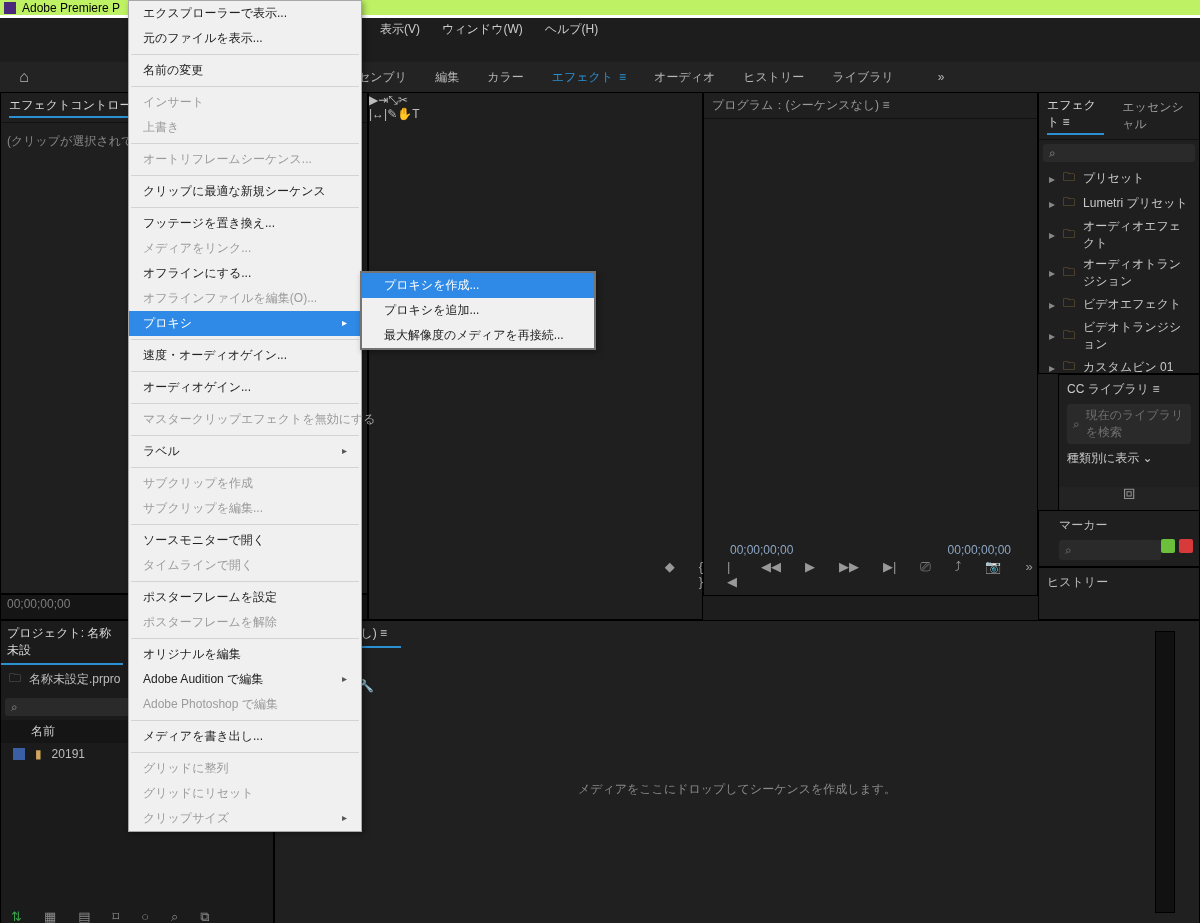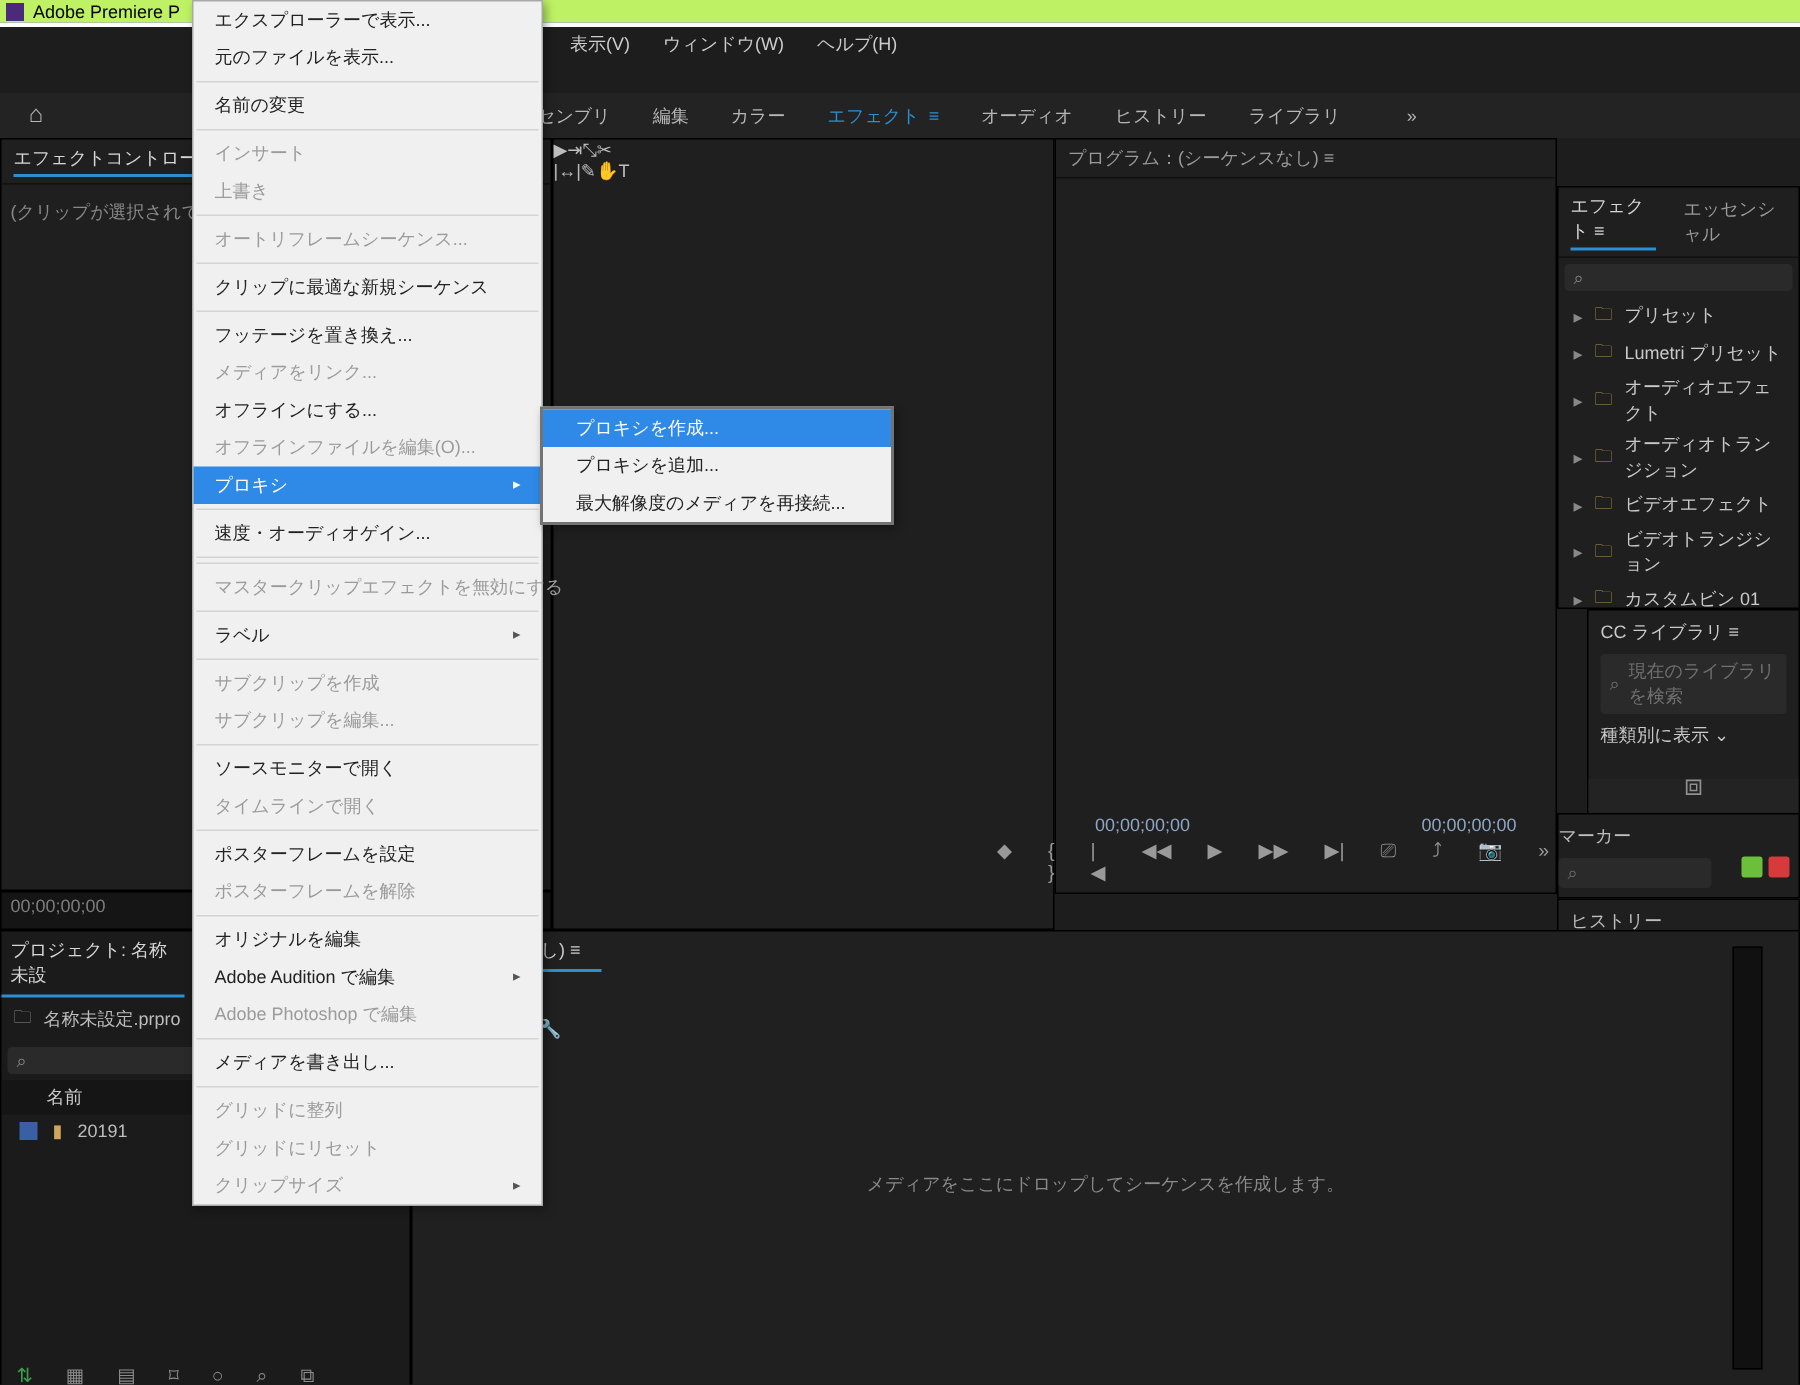--- a/index.html
+++ b/index.html
@@ -37,21 +37,21 @@
   .rightcol{flex:1;}
   .effectspanel{height:142px;}
   .effectspanel .search{display:flex;align-items:center;gap:6px;background:#2a2a2a;margin:4px;border-radius:3px;padding:2px 6px;color:#888;}
   .effectspanel ul{list-style:none;margin:0;padding:0;}
   .effectspanel li{display:flex;align-items:center;gap:8px;padding:2px 10px;color:#c9c9c9;}
   .effectspanel li .chev{color:#888;}
   .effectspanel li .fold{color:#b3904a;}
   .cclib{height:100px;padding:6px 8px;color:#c9c9c9;}
   .cclib .search{display:flex;align-items:center;gap:6px;background:#2a2a2a;margin:6px 0;border-radius:3px;padding:3px 6px;color:#707070;}
   .ccblob{height:70px;background:#232323;color:#909090;display:flex;flex-direction:column;align-items:center;justify-content:center;gap:6px;}
-  .markerpanel{height:46px;padding:6px 0;}
+  .markerpanel{height:46px;padding:6px 20px;}
   .markerpanel .search{display:flex;align-items:center;gap:6px;background:#2a2a2a;margin-top:6px;border-radius:3px;padding:3px 6px;color:#707070;width:90px;}
   .markerpanel .chips{position:absolute;right:6px;top:28px;display:flex;gap:4px;}
   .markerpanel .chip{width:14px;height:14px;border-radius:2px;}
   
   .lower{display:flex;height:310px;}
   .project{width:272px;background:#1b1b1b;border:1px solid #000;position:relative;}
   .project .phead{display:flex;align-items:center;padding:4px 6px;color:#d6d6d6;border-bottom:2px solid #2a90d1;width:110px;}
   .project .row{display:flex;align-items:center;gap:8px;padding:4px 8px;color:#bdbdbd;}
   .project .prjicon{color:#8b8b8b;}
   .project .searchp{background:#2a2a2a;margin:4px 4px;border-radius:3px;padding:2px 6px;color:#888;}
@@ -150,21 +150,21 @@
           <span>⎚</span>
           <span>⤴</span>
           <span>📷</span>
           <span>»</span>
           <span class="plus">+</span>
         </div>
     </div>
   </div>
 
   <div class="col rightcol">
-    <div class="panel effectspanel" style="height:280px;margin-top:32px;">
+    <div class="panel effectspanel" style="height:280px;">
       <div class="panelhead">
         <span class="ctab">エフェクト  ≡</span>
         <span class="ctab2">エッセンシャル</span>
       </div>
       <div class="search">
           <span>⌕</span>
         </div>
       <ul id="fxlist">
           <li>
             <span class="chev">▸</span>
@@ -283,20 +283,21 @@
     <div class="mi">クリップに最適な新規シーケンス</div>
     <hr>
     <div class="mi">フッテージを置き換え...</div>
     <div class="mi dis">メディアをリンク...</div>
     <div class="mi">オフラインにする...</div>
     <div class="mi dis">オフラインファイルを編集(O)...</div>
     <div class="mi sub hl">プロキシ</div>
     <hr>
     <div class="mi">速度・オーディオゲイン...</div>
     <hr>
+    <div class="mi">オーディオゲイン...</div>
     <hr>
     <div class="mi dis">マスタークリップエフェクトを無効にする</div>
     <hr>
     <div class="mi sub">ラベル</div>
     <hr>
     <div class="mi dis">サブクリップを作成</div>
     <div class="mi dis">サブクリップを編集...</div>
     <hr>
     <div class="mi">ソースモニターで開く</div>
     <div class="mi dis">タイムラインで開く</div>

